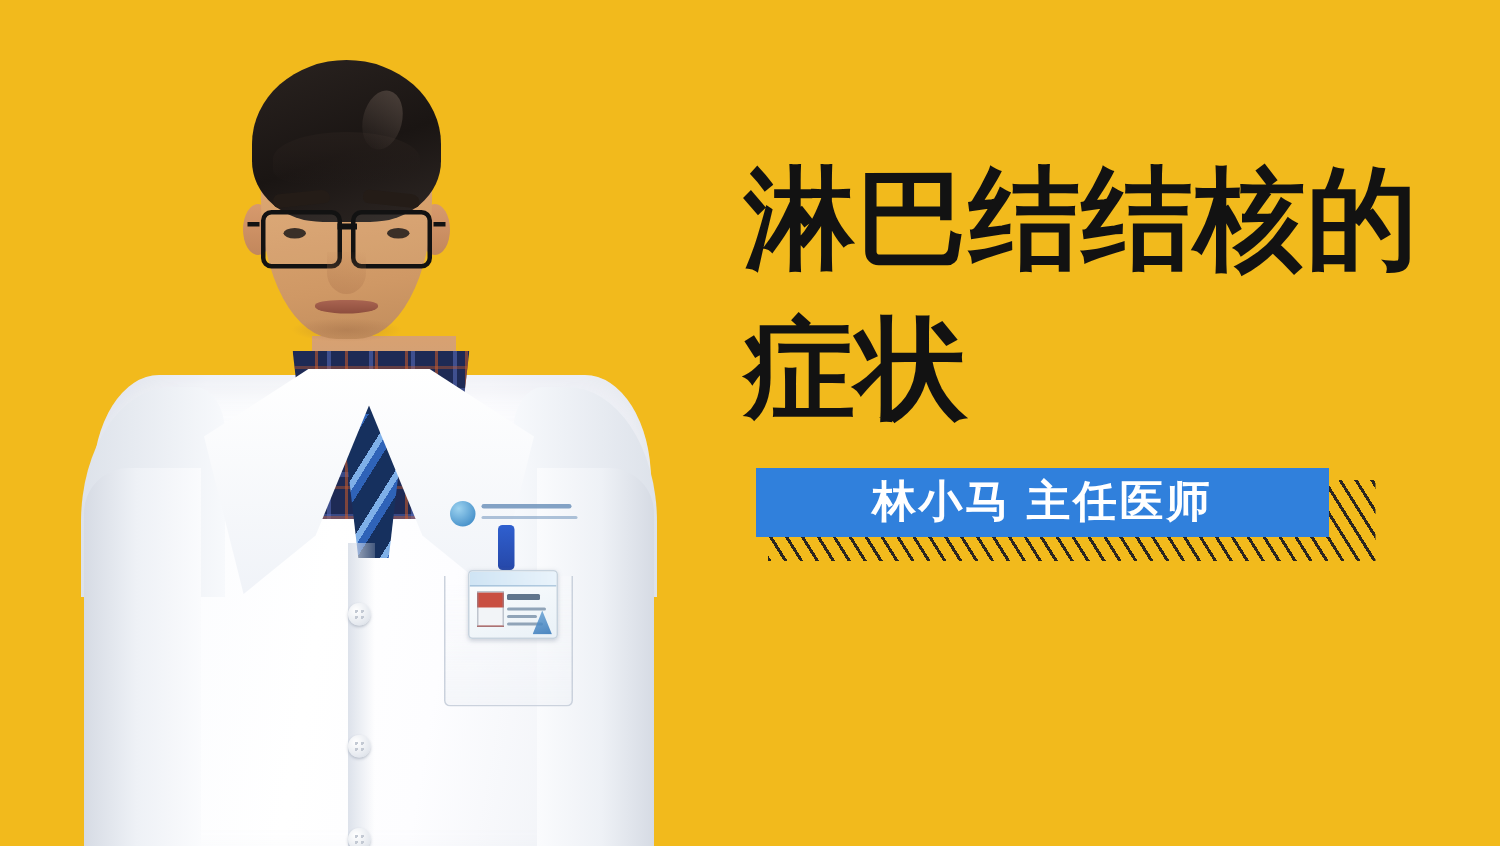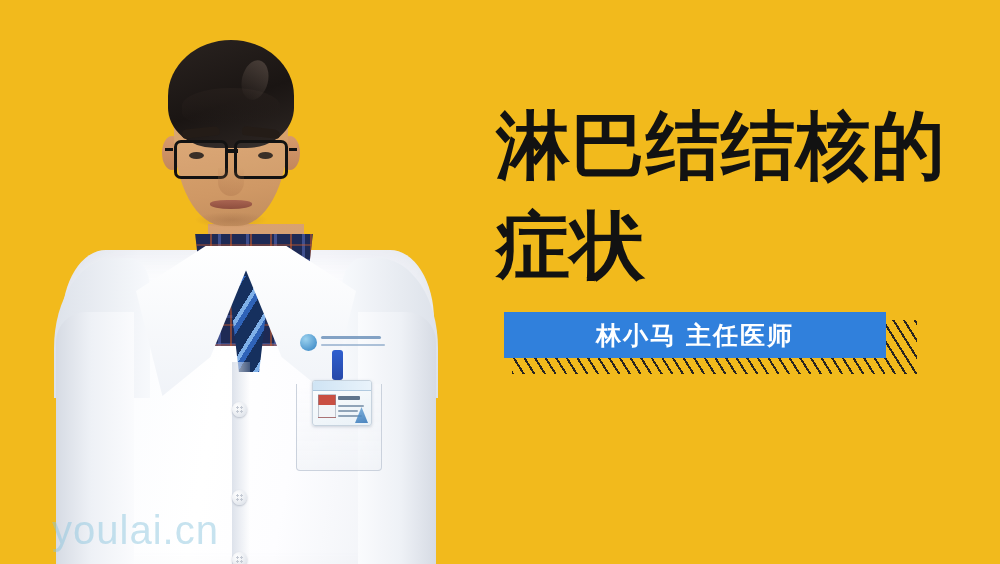--- a/index.html
+++ b/index.html
@@ -459,21 +459,21 @@
     top: 0;
     width: 382px;
     height: 46px;
     background: #3080DC;
     display: flex;
     align-items: center;
     justify-content: center;
   }
   .name-bar span {
     color: #ffffff;
-    font-size: 25px;
+    font-size: 29px;
     font-weight: 700;
     letter-spacing: 2px;
     white-space: nowrap;
   }
 
   .affiliation {
     position: absolute;
     left: 504px;
     top: 382px;
     width: 420px;
@@ -546,21 +546,20 @@
         <div class="lens r"></div>
         <div class="bridge"></div>
         <div class="temple-l"></div>
         <div class="temple-r"></div>
       </div>
       <div class="nose"></div>
       <div class="mouth"></div>
       <div class="chin-shadow"></div>
     </div>
 
-    <div class="watermark">youlai.cn</div>
   </div>
 
   <div class="title">淋巴结结核的
 症状</div>
 
   <div class="name-wrap">
     <div class="hatch"></div>
     <div class="name-bar">
       <span>林小马  主任医师</span>
     </div>

